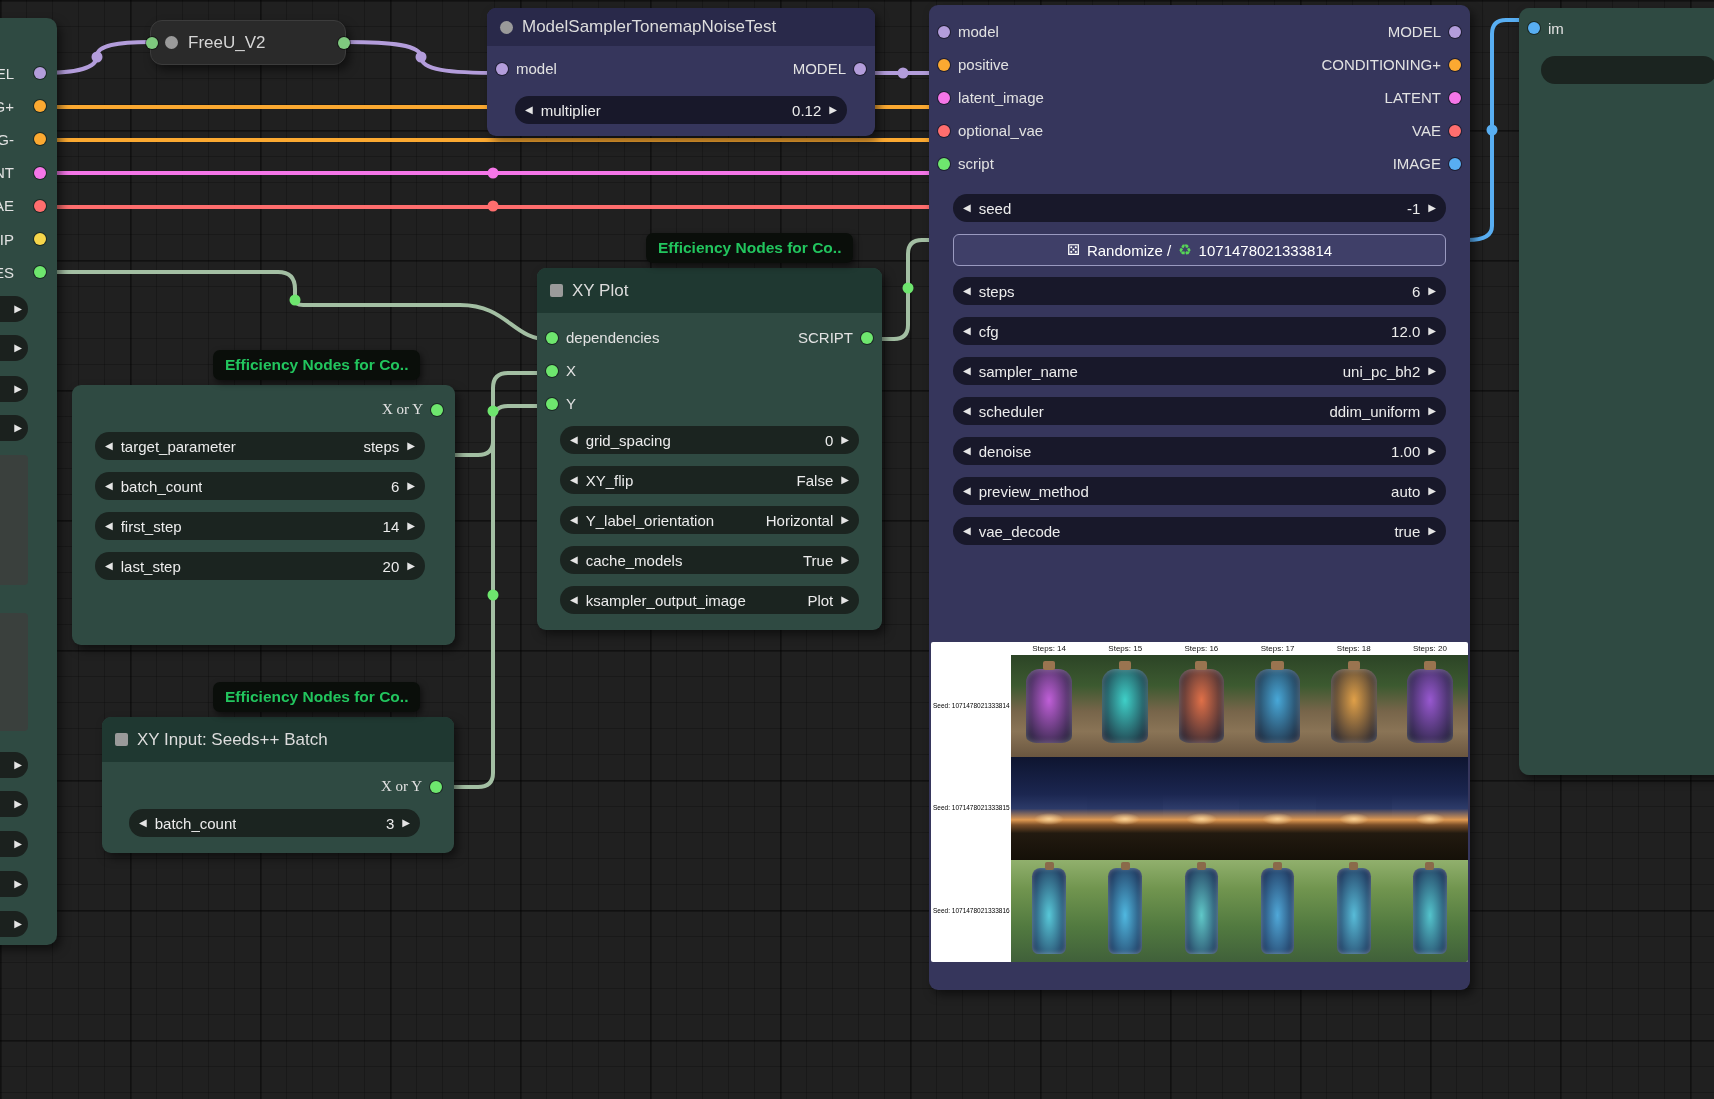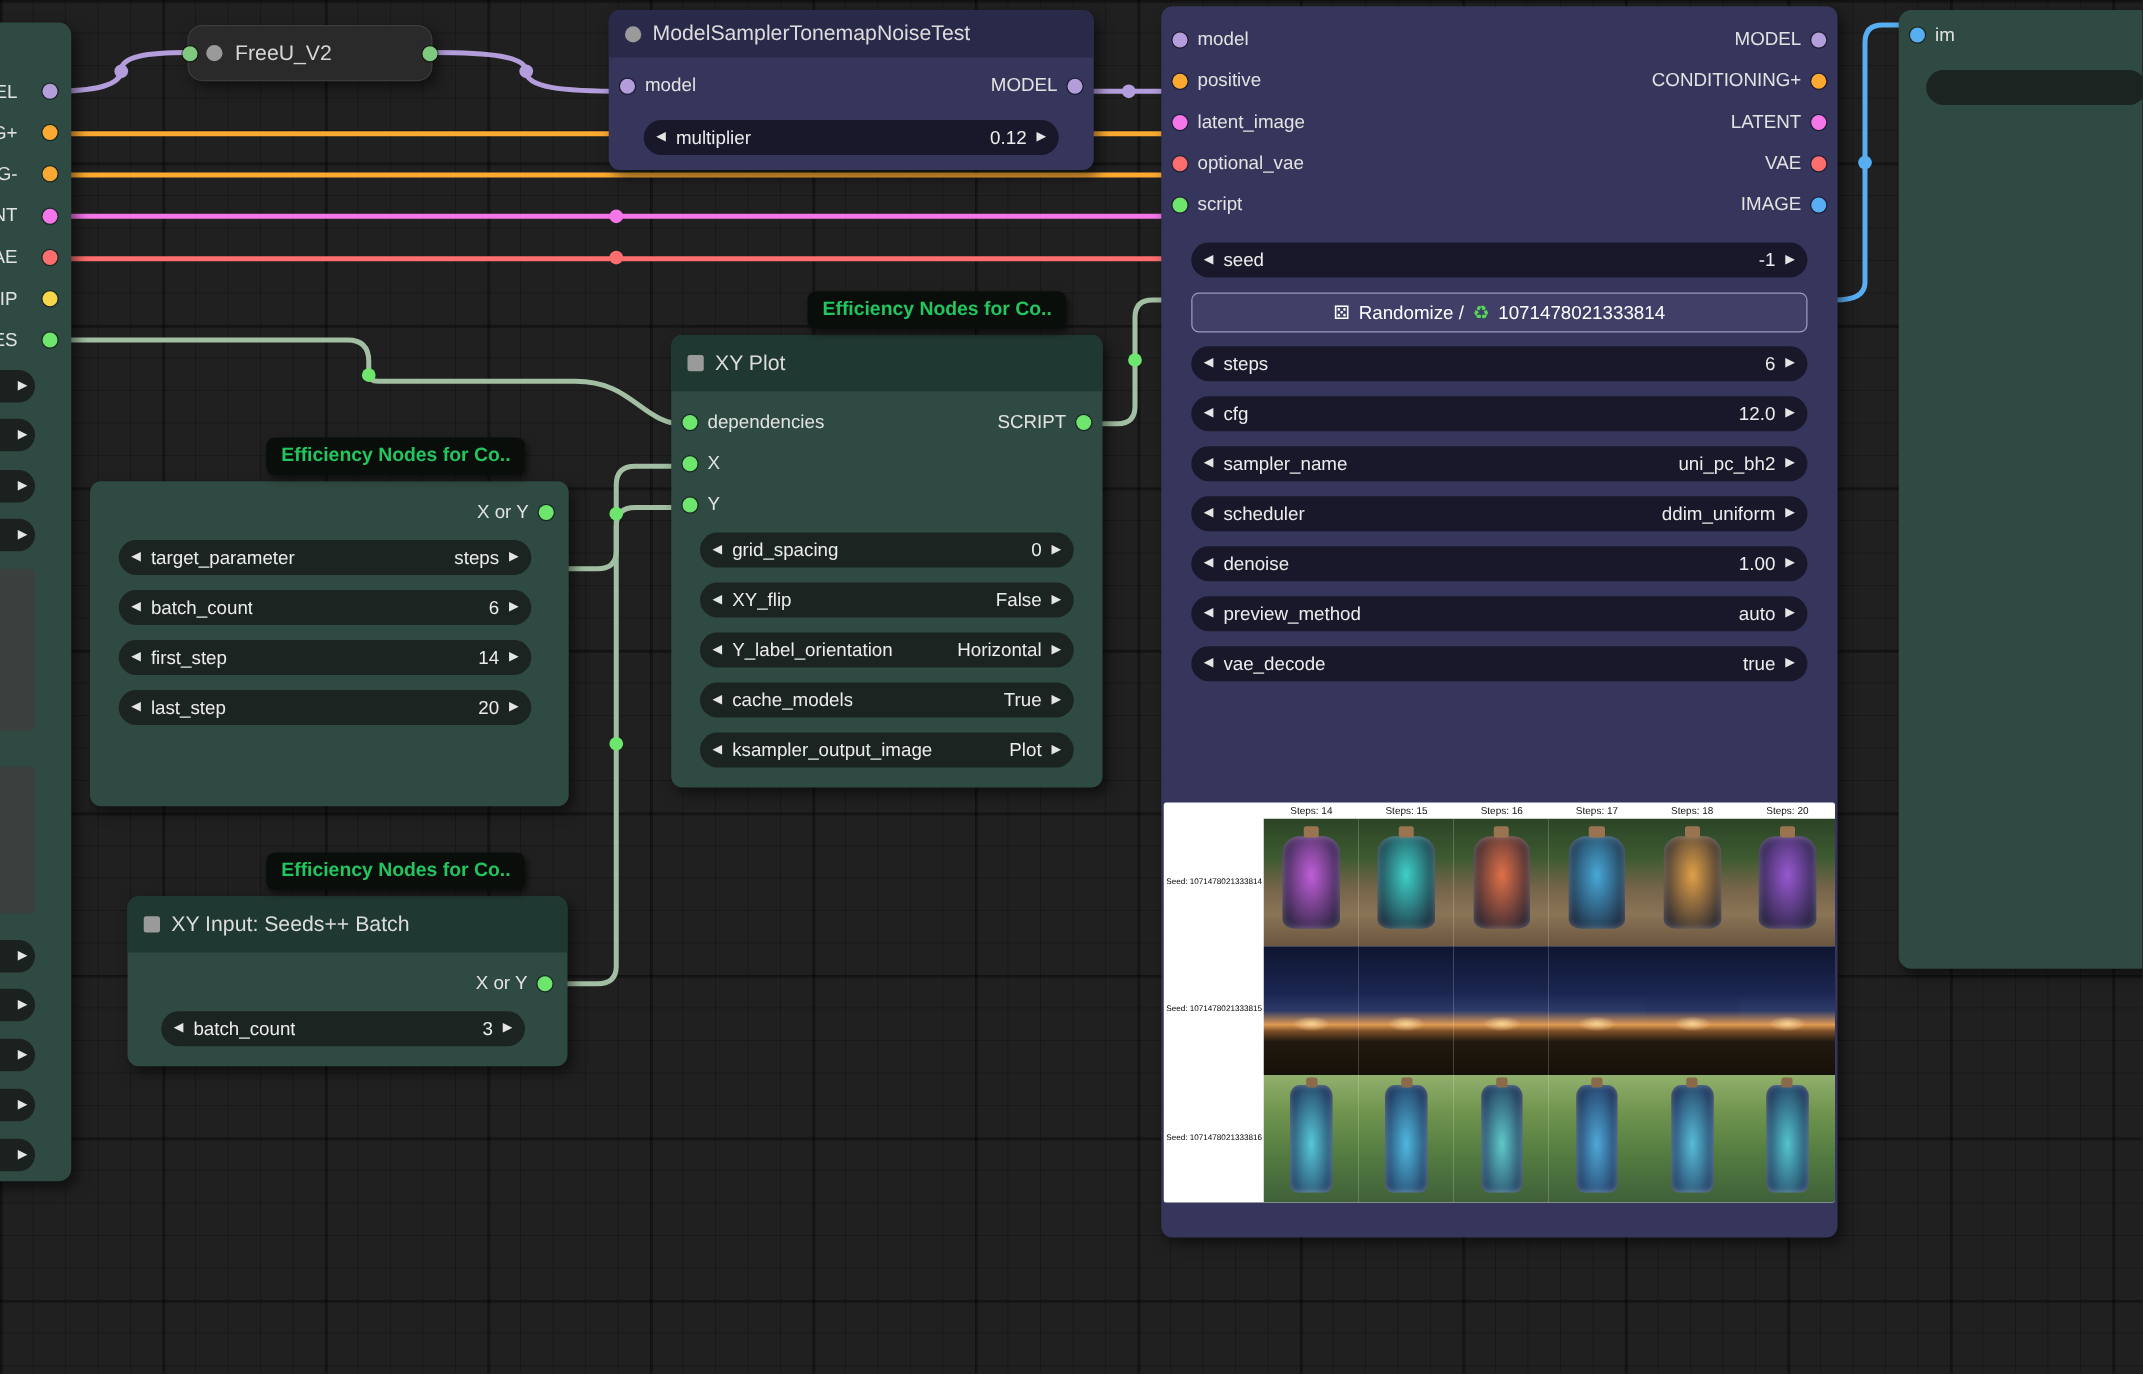--- a/index.html
+++ b/index.html
@@ -23,21 +23,21 @@
   #tonemap .ntitle{height:38px;}
   .sq{width:13px;height:13px;background:#9a9a9a;border-radius:2px;flex:none;}
   .ci{width:13px;height:13px;background:#9a9a9a;border-radius:50%;flex:none;}
   .dot{width:12px;height:12px;border-radius:50%;flex:none;box-shadow:0 0 0 1px rgba(0,0,0,.45);display:inline-block;}
   .srow{display:flex;align-items:center;height:33px;padding:0 9px;gap:8px;font-size:15px;color:#e2e2e2;}
   .sout{margin-left:auto;display:flex;align-items:center;gap:8px;}
   .slabel{white-space:nowrap;}
   #ks-slots{padding-top:10px;}
   #plot-slots{padding-top:8px;}
   #tm-slots{padding-top:6px;}
-  .outrow{height:33px;padding-top:8px;padding-right:12px;display:flex;justify-content:flex-end;align-items:center;gap:8px;font-size:15px;color:#e2e2e2;}
+  .outrow{height:33px;padding-top:8px;padding-right:12px;display:flex;justify-content:flex-end;align-items:center;gap:8px;font-size:15px;color:#e2e2e2;font-family:Liberation Serif, serif;}
   .widget{height:28px;border-radius:14px;display:flex;align-items:center;padding:0 10px;margin-bottom:12px;font-size:15px;color:#ececec;}
   .purple .widget{background:#18182a;}
   .teal .widget{background:#1b2420;}
   .arr{font-size:10px;color:#e5e5e5;line-height:1;flex:none;}
   .wlabel{margin-left:8px;flex:0 1 auto;min-width:0;overflow:hidden;white-space:nowrap;}
   .wvalue{margin-left:auto;margin-right:8px;white-space:nowrap;}
   #tm-widgets{margin:11px 28px 0;}
   #ks-widgets{margin:14px 24px 0;}
   #plot-widgets{margin:6px 23px 0;}
   #steps-widgets{margin:6px 30px 0 23px;}

